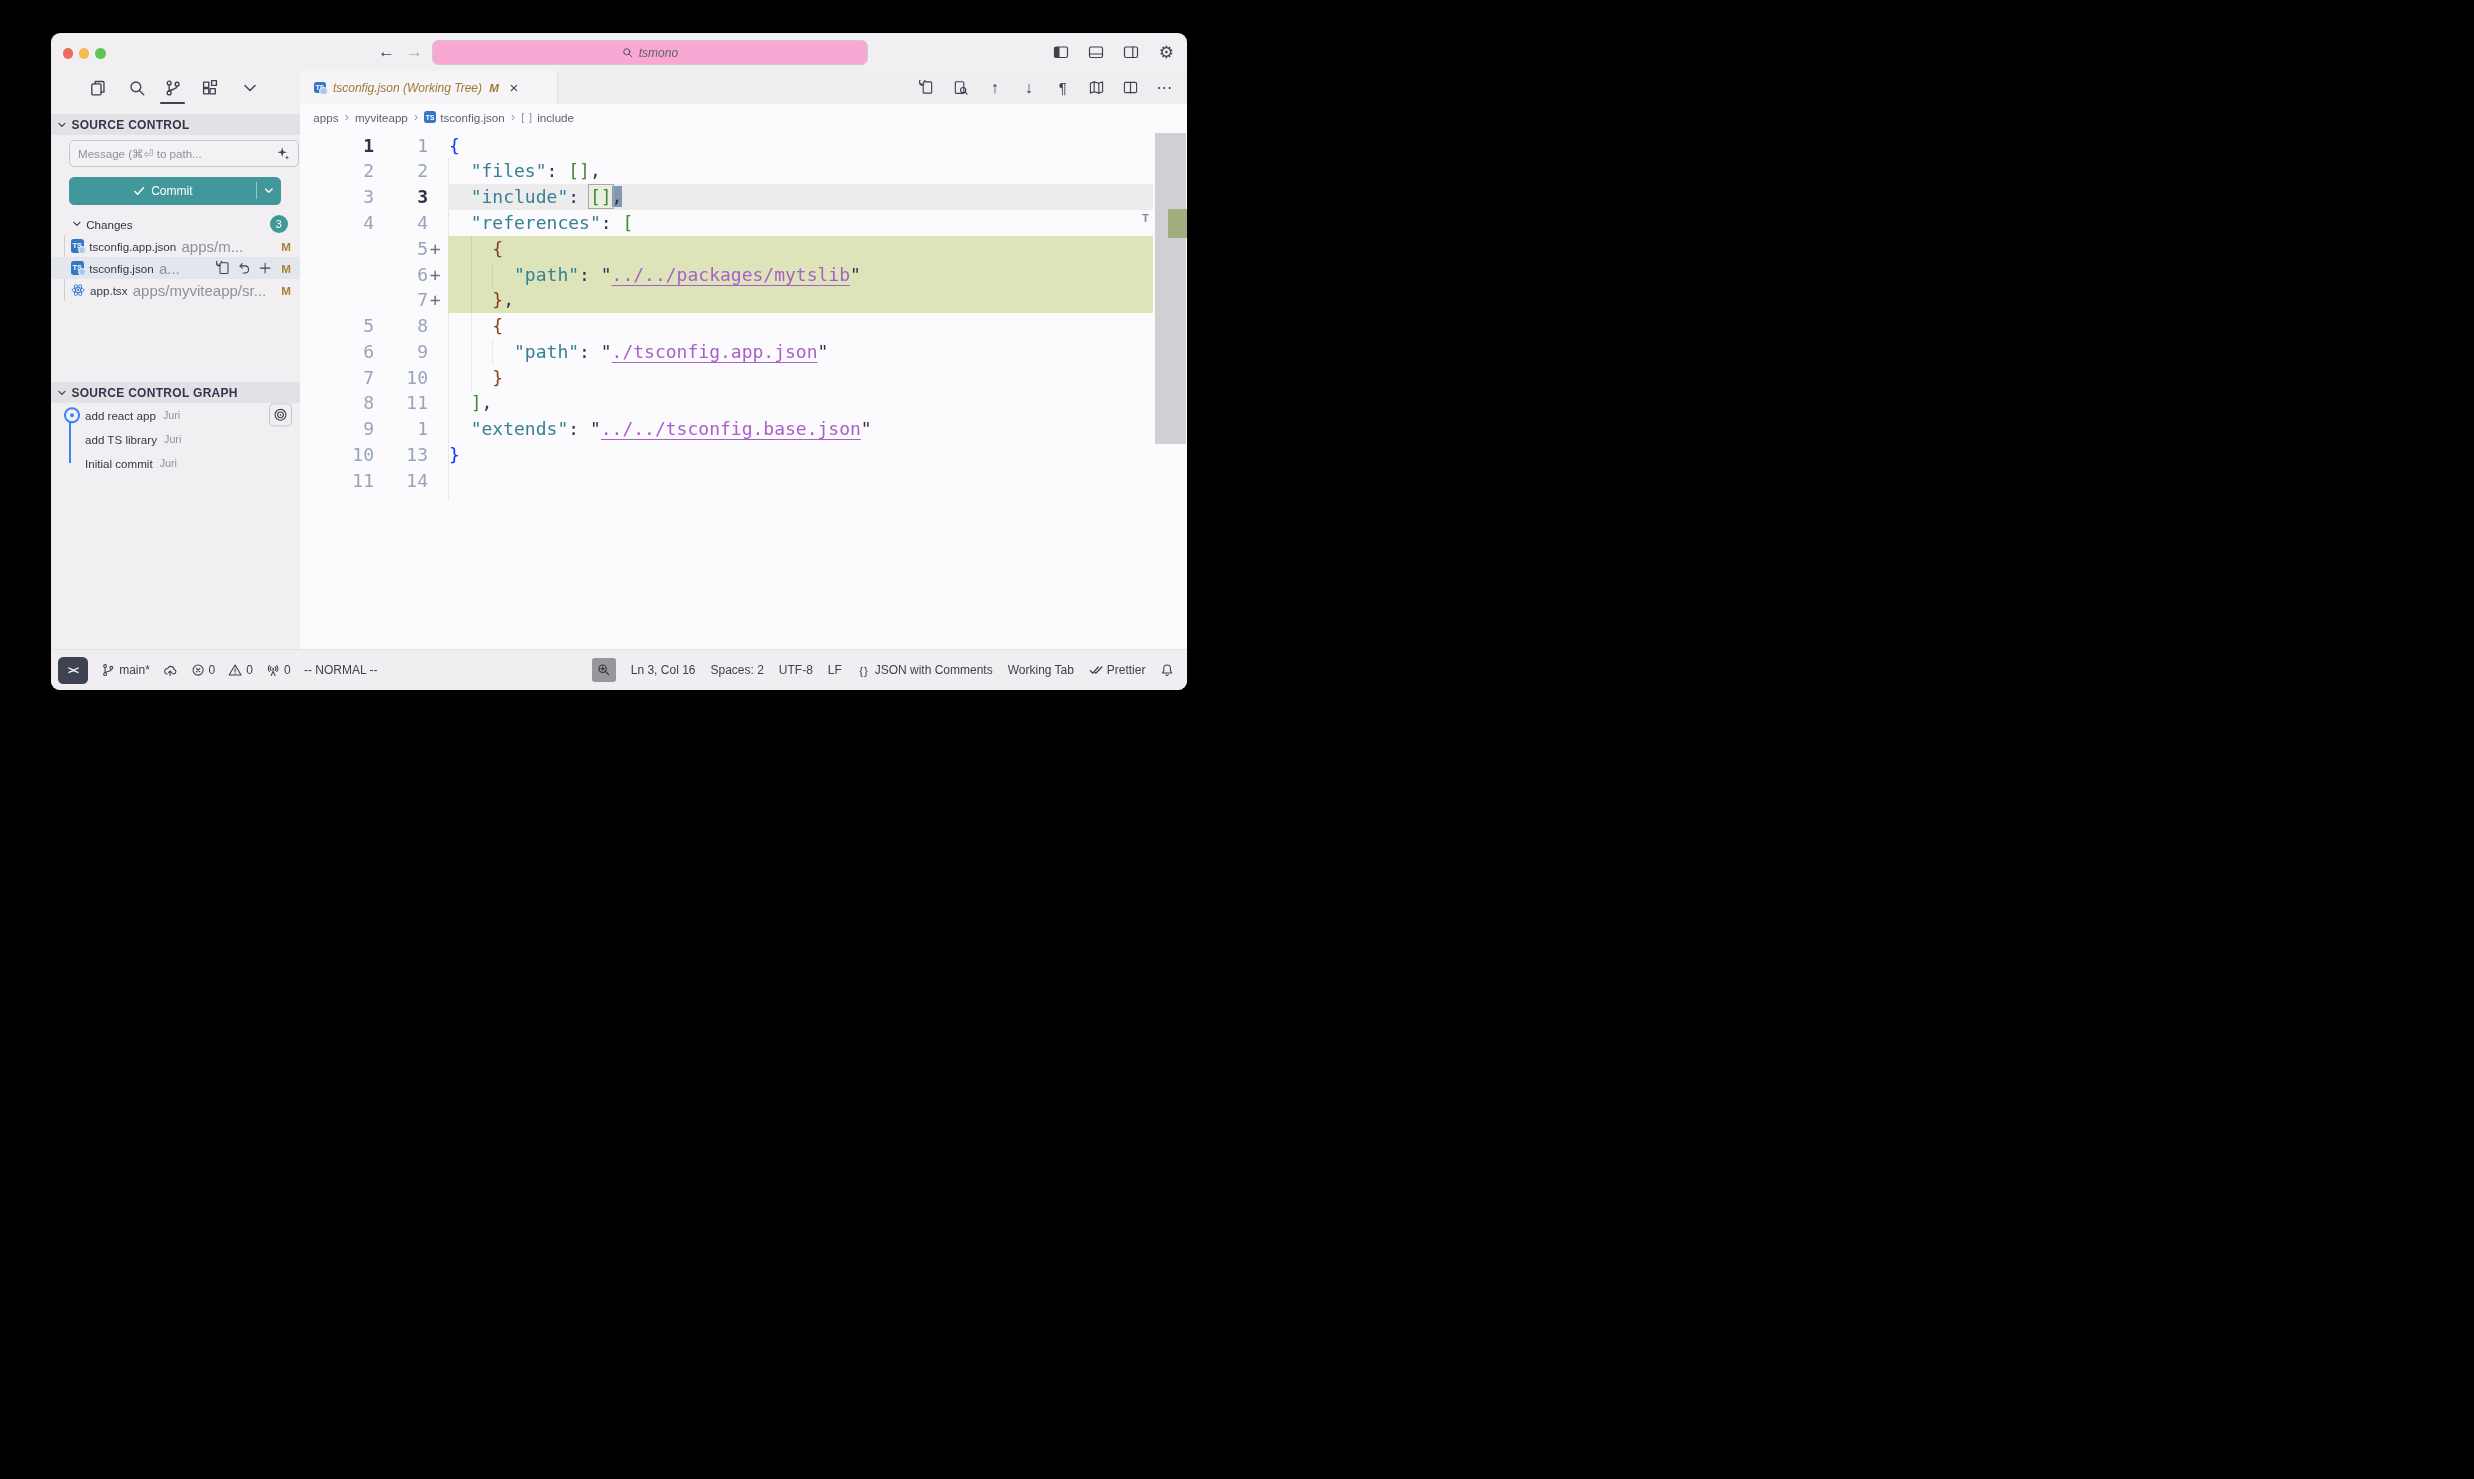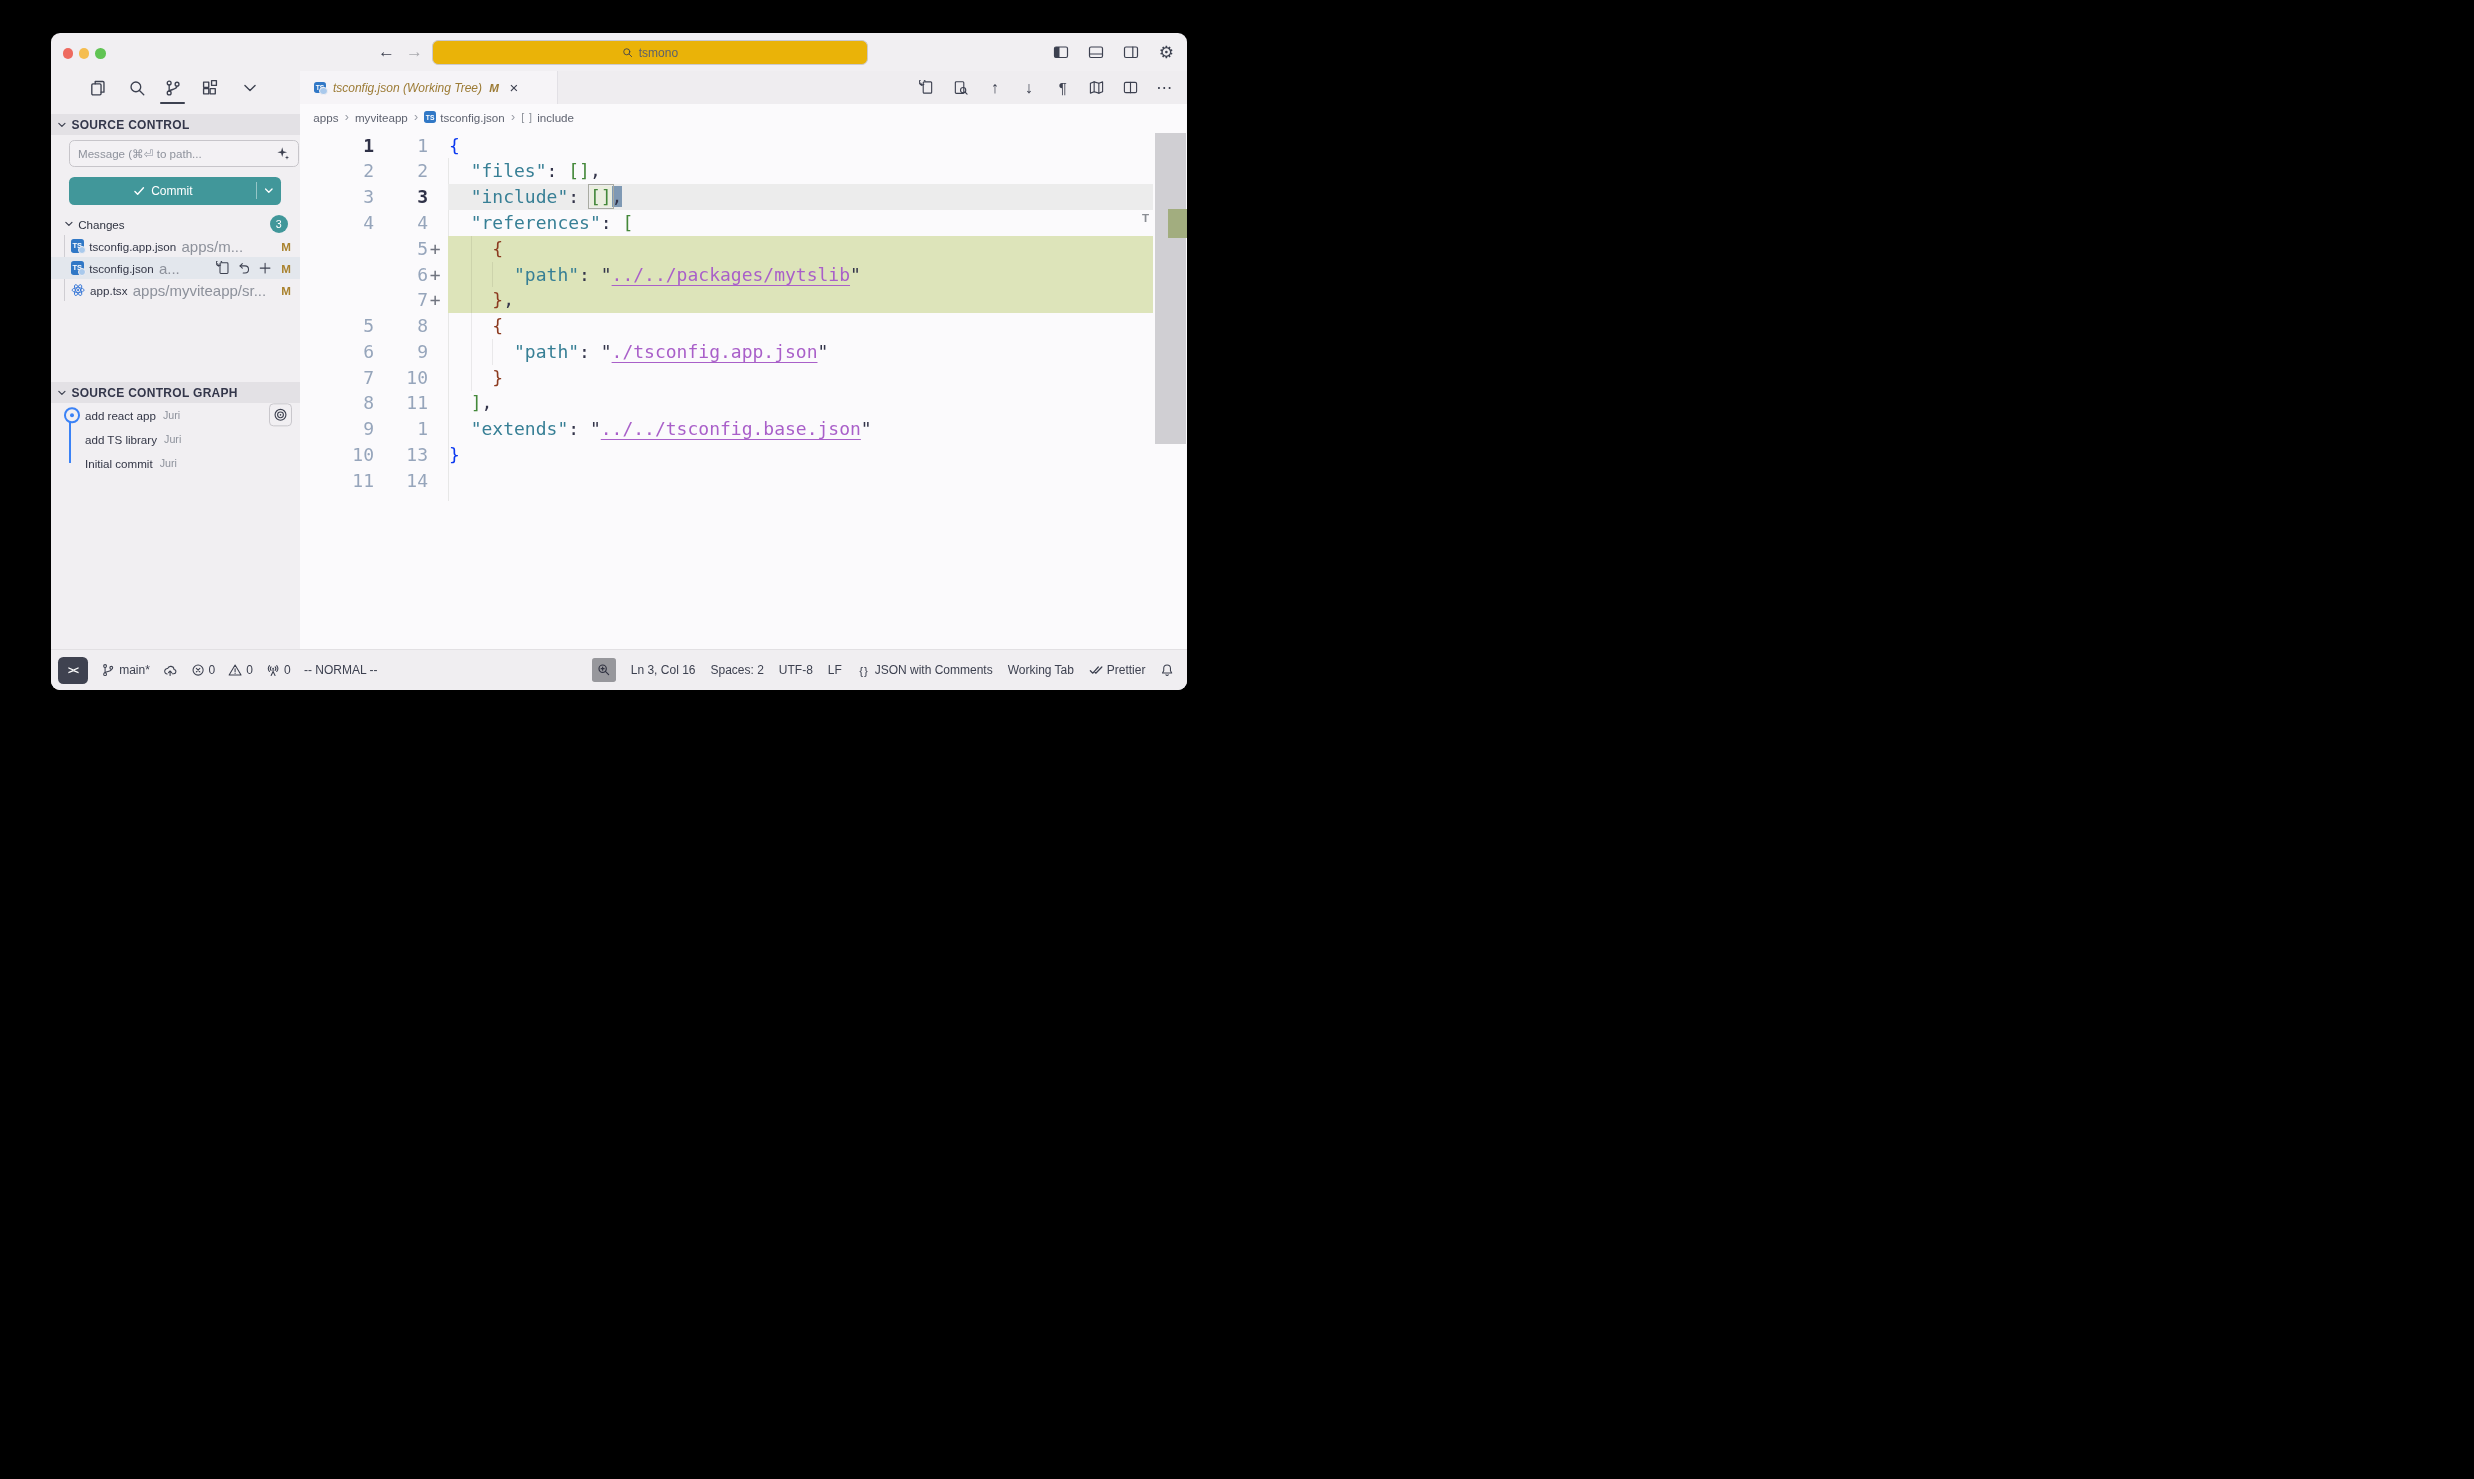--- a/index.html
+++ b/index.html
@@ -8,42 +8,42 @@
     border-radius:9px;overflow:hidden;box-shadow:0 22px 62px rgba(0,0,0,.65);}
   svg{display:block}
   .icon{display:inline-flex;align-items:center;justify-content:center;color:#3d4150;}
 
   
   .titlebar{position:absolute;left:0;top:0;width:100%;height:38px;}
   .light{position:absolute;top:15px;width:10.7px;height:10.7px;border-radius:50%;}
   .l-close{left:11.6px;background:#ee6a5f}.l-min{left:27.6px;background:#f5bd4f}.l-zoom{left:44px;background:#61c454}
   .navarrow{position:absolute;top:7.1px;font-size:17px;line-height:23px;color:#3d4150;cursor:default}
   .nav-fwd{color:#a9a9ae}
-  .searchbox{position:absolute;left:381px;top:7.1px;width:434px;height:23px;background:#eab308;
+  .searchbox{position:absolute;left:381px;top:7.1px;width:434px;height:23px;background:#f9a8d4;
     border:0.9px solid #cbc9ce;border-radius:6.2px;display:flex;align-items:center;justify-content:center;
-    gap:5.3px;color:#5d616b;font-size:12px;}
+    gap:5.3px;color:#5d616b;font-size:12px;font-style:italic;}
   .tb-icons{position:absolute;right:11.6px;top:0;height:38px;display:flex;align-items:center;gap:17px;}
   .tb-icons .icon{width:18px;height:18px}
 
   
   .sidebar{position:absolute;left:0;top:38px;width:249px;bottom:40px;background:#f1eff2;border-right:0.9px solid #e2e0e4;}
   .acticons{position:absolute;top:0;left:0;right:0;height:34px;}
   .actbtn{position:absolute;top:6.2px;width:21.3px;height:21.3px;display:flex;align-items:center;justify-content:center;color:#45485a;}
   .act-underline{position:absolute;top:31px;height:1.8px;width:25px;background:#3d4150;border-radius:0.9px;}
   .sechead{position:absolute;left:0;right:0;height:21.3px;background:#e3e1e5;display:flex;align-items:center;
     gap:4.4px;padding-left:6.2px;font-size:12px;font-weight:700;color:#33364a;letter-spacing:0.3px;}
   .msg{position:absolute;left:18px;top:69px;width:212px;height:25px;border:0.9px solid #c7c5ca;border-radius:5.3px;
     background:#f3f1f4;display:flex;align-items:center;padding:0 8px;color:#8e929c;font-size:11.6px;gap:5.3px;}
   .msg .ph{flex:1;white-space:nowrap;overflow:hidden;}
   .commitbtn{position:absolute;left:18px;top:106px;width:212px;height:27.6px;background:#41979a;border-radius:5.3px;
     color:#fff;display:flex;align-items:center;font-size:12px;}
   .commit-main{flex:1;display:flex;align-items:center;justify-content:center;gap:6.2px;font-weight:500;}
   .commit-div{width:0.9px;height:17px;background:rgba(255,255,255,.45);}
   .commit-chev{width:24px;display:flex;align-items:center;justify-content:center;}
-  .changes-head{position:absolute;left:0;right:0;top:142px;height:22px;display:flex;align-items:center;gap:4.4px;
+  .changes-head{position:absolute;left:8px;right:0;top:142px;height:22px;display:flex;align-items:center;gap:4.4px;
     padding-left:13px;font-size:11.6px;color:#2f3340;}
   .cbadge{position:absolute;right:12.4px;top:1.8px;width:18px;height:18px;border-radius:50%;background:#41979a;
     color:#fff;font-size:10.7px;display:flex;align-items:center;justify-content:center;}
   .filelist{position:absolute;left:0;right:0;top:164px;}
   .indentline{position:absolute;left:13.3px;top:0;bottom:0;width:0.9px;background:#cfcdd2;}
   .frow{position:relative;height:22px;display:flex;align-items:center;gap:5.3px;padding:0 9px 0 19.6px;font-size:11.6px;color:#333646;}
   .frow.sel{background:#e3e7ed;}
   .fdesc{font-size:15px;color:#8d919b;white-space:nowrap;}
   .fspacer{flex:1}
   .facts{display:flex;align-items:center;gap:7.1px;margin-right:3.6px;}

